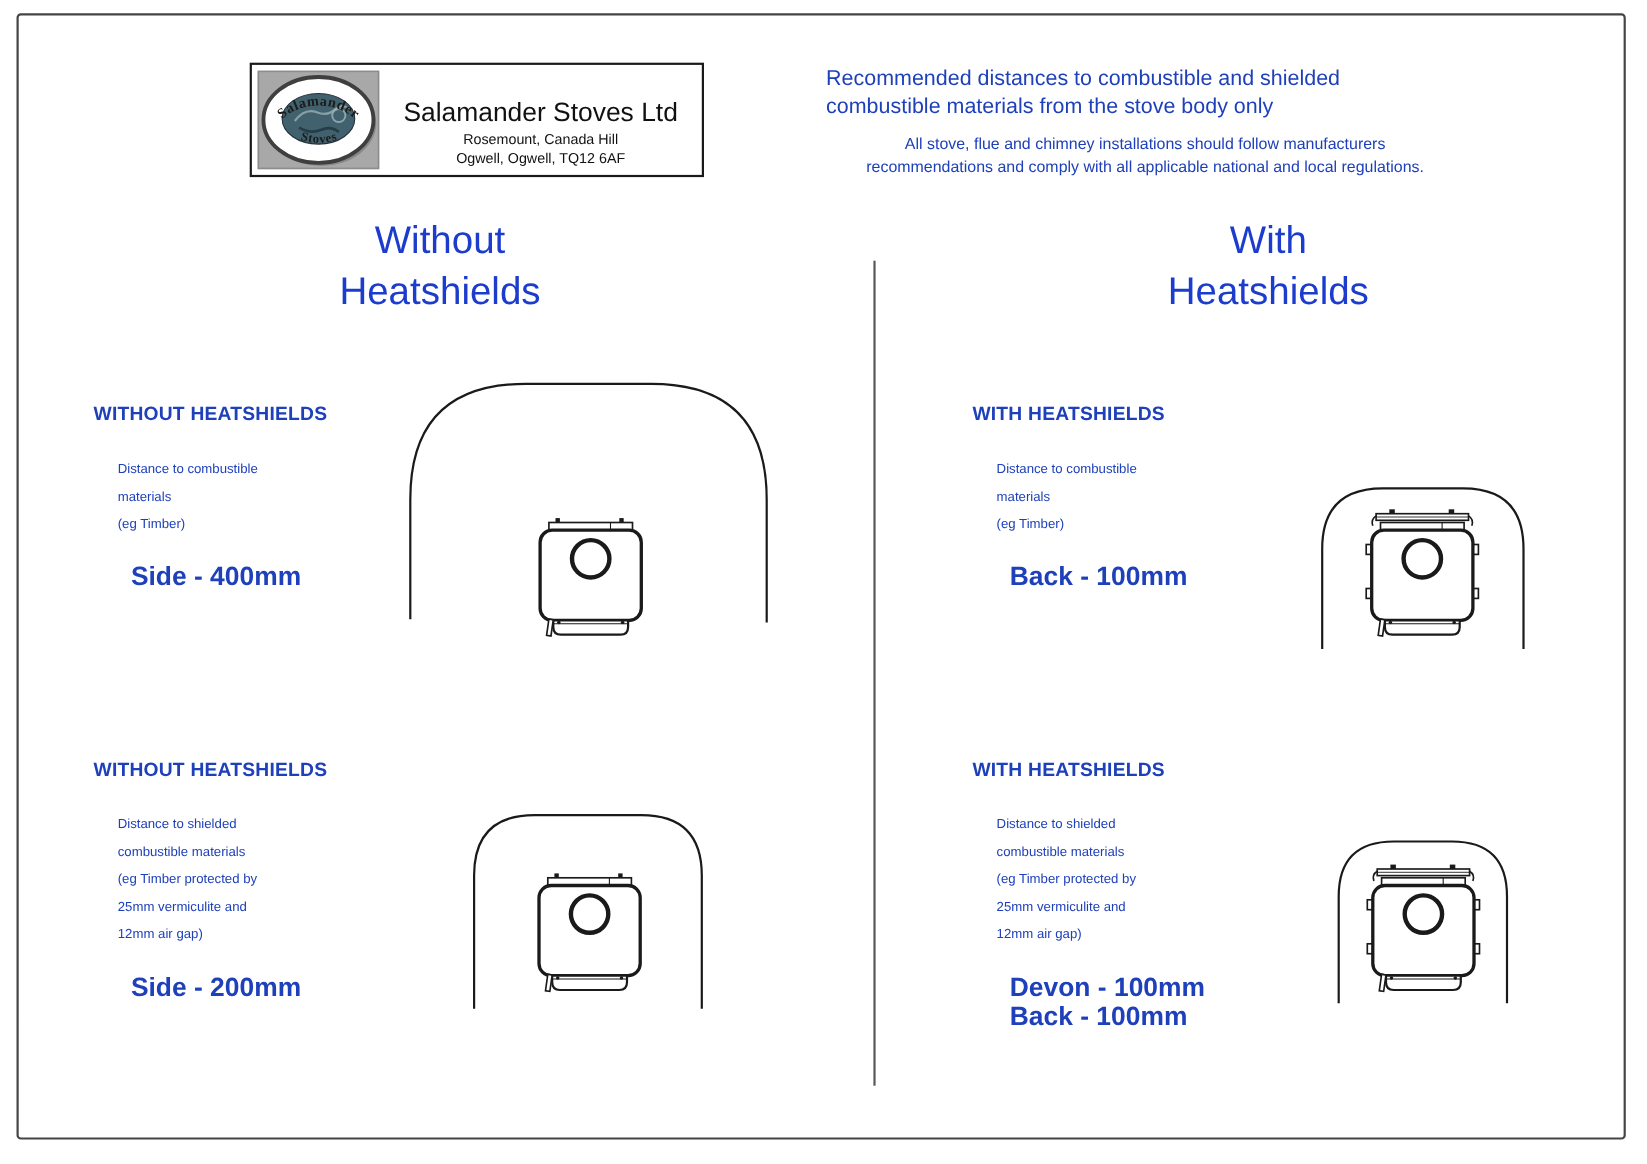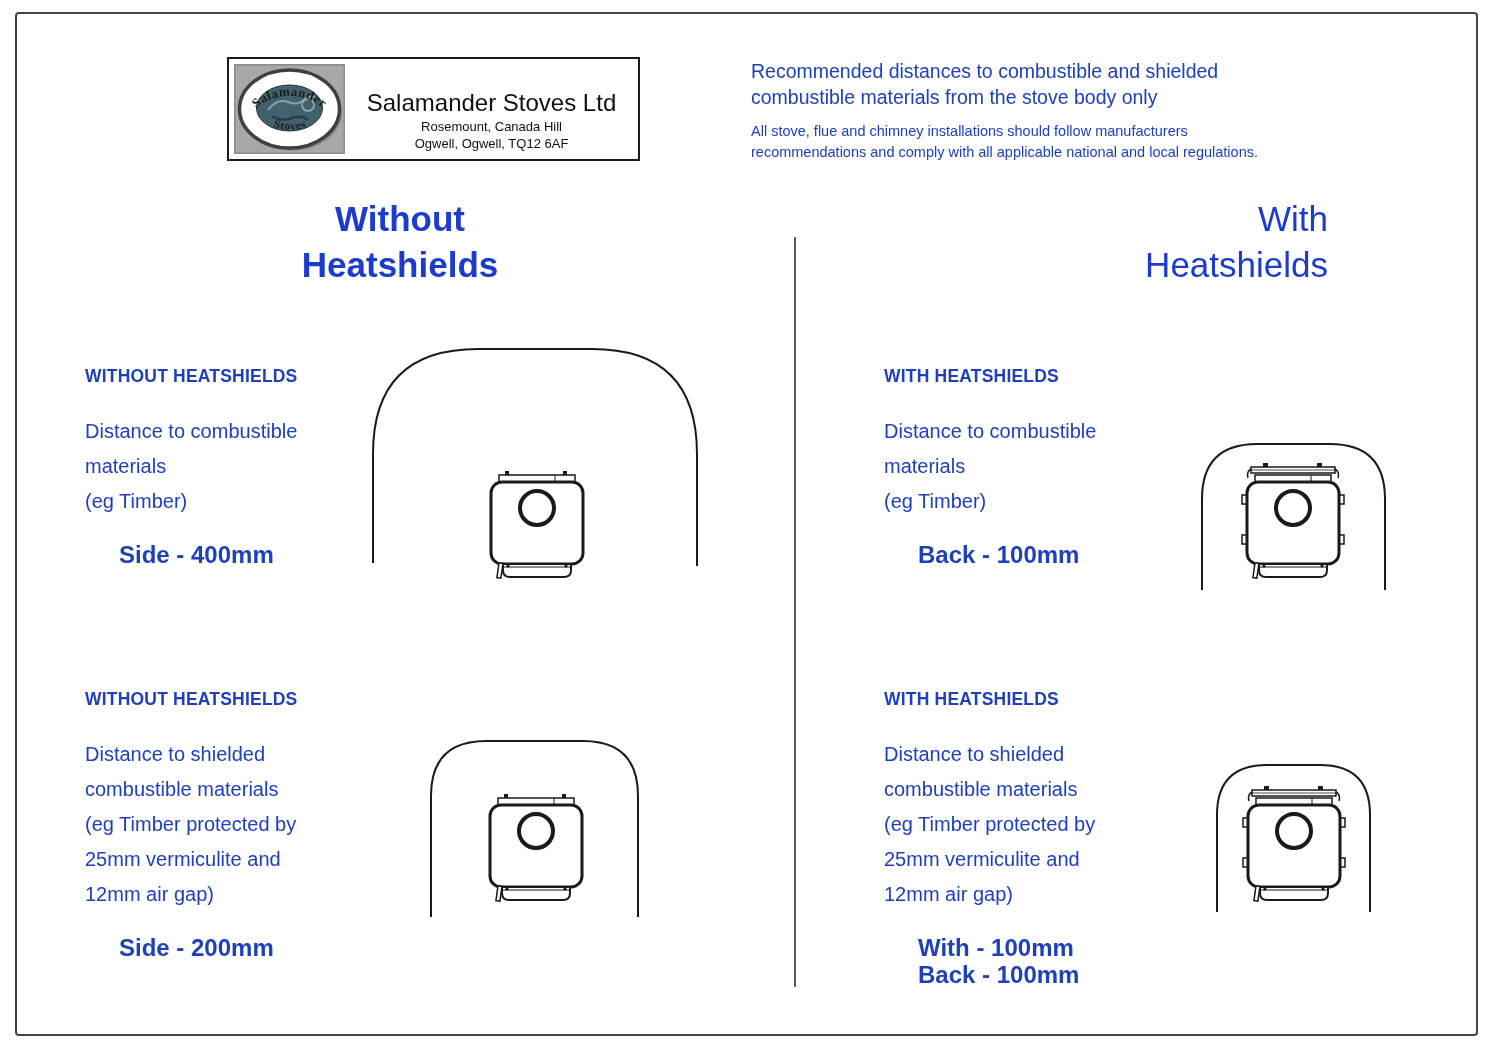--- a/index.html
+++ b/index.html
@@ -26,39 +26,39 @@
   .logo-emblem{width:111px;height:90px;margin-left:5px;flex:0 0 auto;}
   .company-block{flex:1;text-align:center;padding-top:2px;}
   .company-name{font-size:24px;line-height:30px;color:#111;margin-top:20px;}
   .company-address{font-size:13px;line-height:17px;color:#111;}
   .intro-title{
     position:absolute;left:751px;top:58px;width:560px;
     font-size:19.5px;line-height:26px;color:var(--text-blue);white-space:pre-line;
   }
   .intro-note{
     position:absolute;left:751px;top:121px;width:580px;
-    font-size:14.5px;line-height:21px;color:var(--text-blue);white-space:pre-line;
+    font-size:14.5px;line-height:21px;color:var(--text-blue);white-space:pre-line;text-align:center;
   }
   .col-heading{
     position:absolute;width:350px;text-align:center;
     font-size:35px;line-height:46px;color:var(--heading-blue);white-space:pre-line;
   }
-  .col-heading.left{left:225px;top:196px;font-weight:bold;}
-  .col-heading.right{left:978px;top:196px;text-align:right;}
+  .col-heading.left{left:225px;top:196px;}
+  .col-heading.right{left:978px;top:196px;}
   .divider{
     position:absolute;left:794px;top:237px;width:2px;height:750px;
     background:var(--divider-gray);
   }
   .section{position:absolute;width:320px;color:var(--text-blue);}
   .section.q1{left:85px;top:366px;}
   .section.q2{left:884px;top:366px;}
   .section.q3{left:85px;top:689px;}
   .section.q4{left:884px;top:689px;}
   .sec-heading{font-size:17.5px;font-weight:bold;letter-spacing:.2px;margin:0 0 27px 0;}
-  .sec-desc{font-size:20px;line-height:35px;white-space:pre-line;}
+  .sec-desc{font-size:12px;line-height:25px;white-space:pre-line;margin-left:22px;}
   .sec-values{margin-top:22px;font-weight:bold;font-size:24px;line-height:27px;margin-left:34px;}
   .diagram{position:absolute;}
   .hidden-defs{position:absolute;width:0;height:0;overflow:hidden;}
 </style>
 </head>
 <body>
 
 <div class="page">
 
   <div class="page-border"></div>
@@ -173,21 +173,21 @@
   </div>
 
   <div class="section q4">
     <div class="sec-heading">WITH HEATSHIELDS</div>
     <div class="sec-desc">Distance to shielded
 combustible materials
 (eg Timber protected by
 25mm vermiculite and
 12mm air gap)</div>
     <div class="sec-values">
-      <div>With - 100mm</div>
+      <div>Devon - 100mm</div>
       <div>Back - 100mm</div>
     </div>
   </div>
 
   <svg class="diagram" style="left:360px;top:340px;" width="360" height="250" viewBox="0 0 360 250">
     <path d="M13,223 L13,114 Q13,9 118,9 L232,9 Q337,9 337,114 L337,226" fill="none" stroke="#1a1a1a" stroke-width="2"></path>
     <use href="#stove-plain" x="129" y="127"></use>
   </svg>
 
   <svg class="diagram" style="left:1195px;top:435px;" width="200" height="160" viewBox="0 0 200 160">

